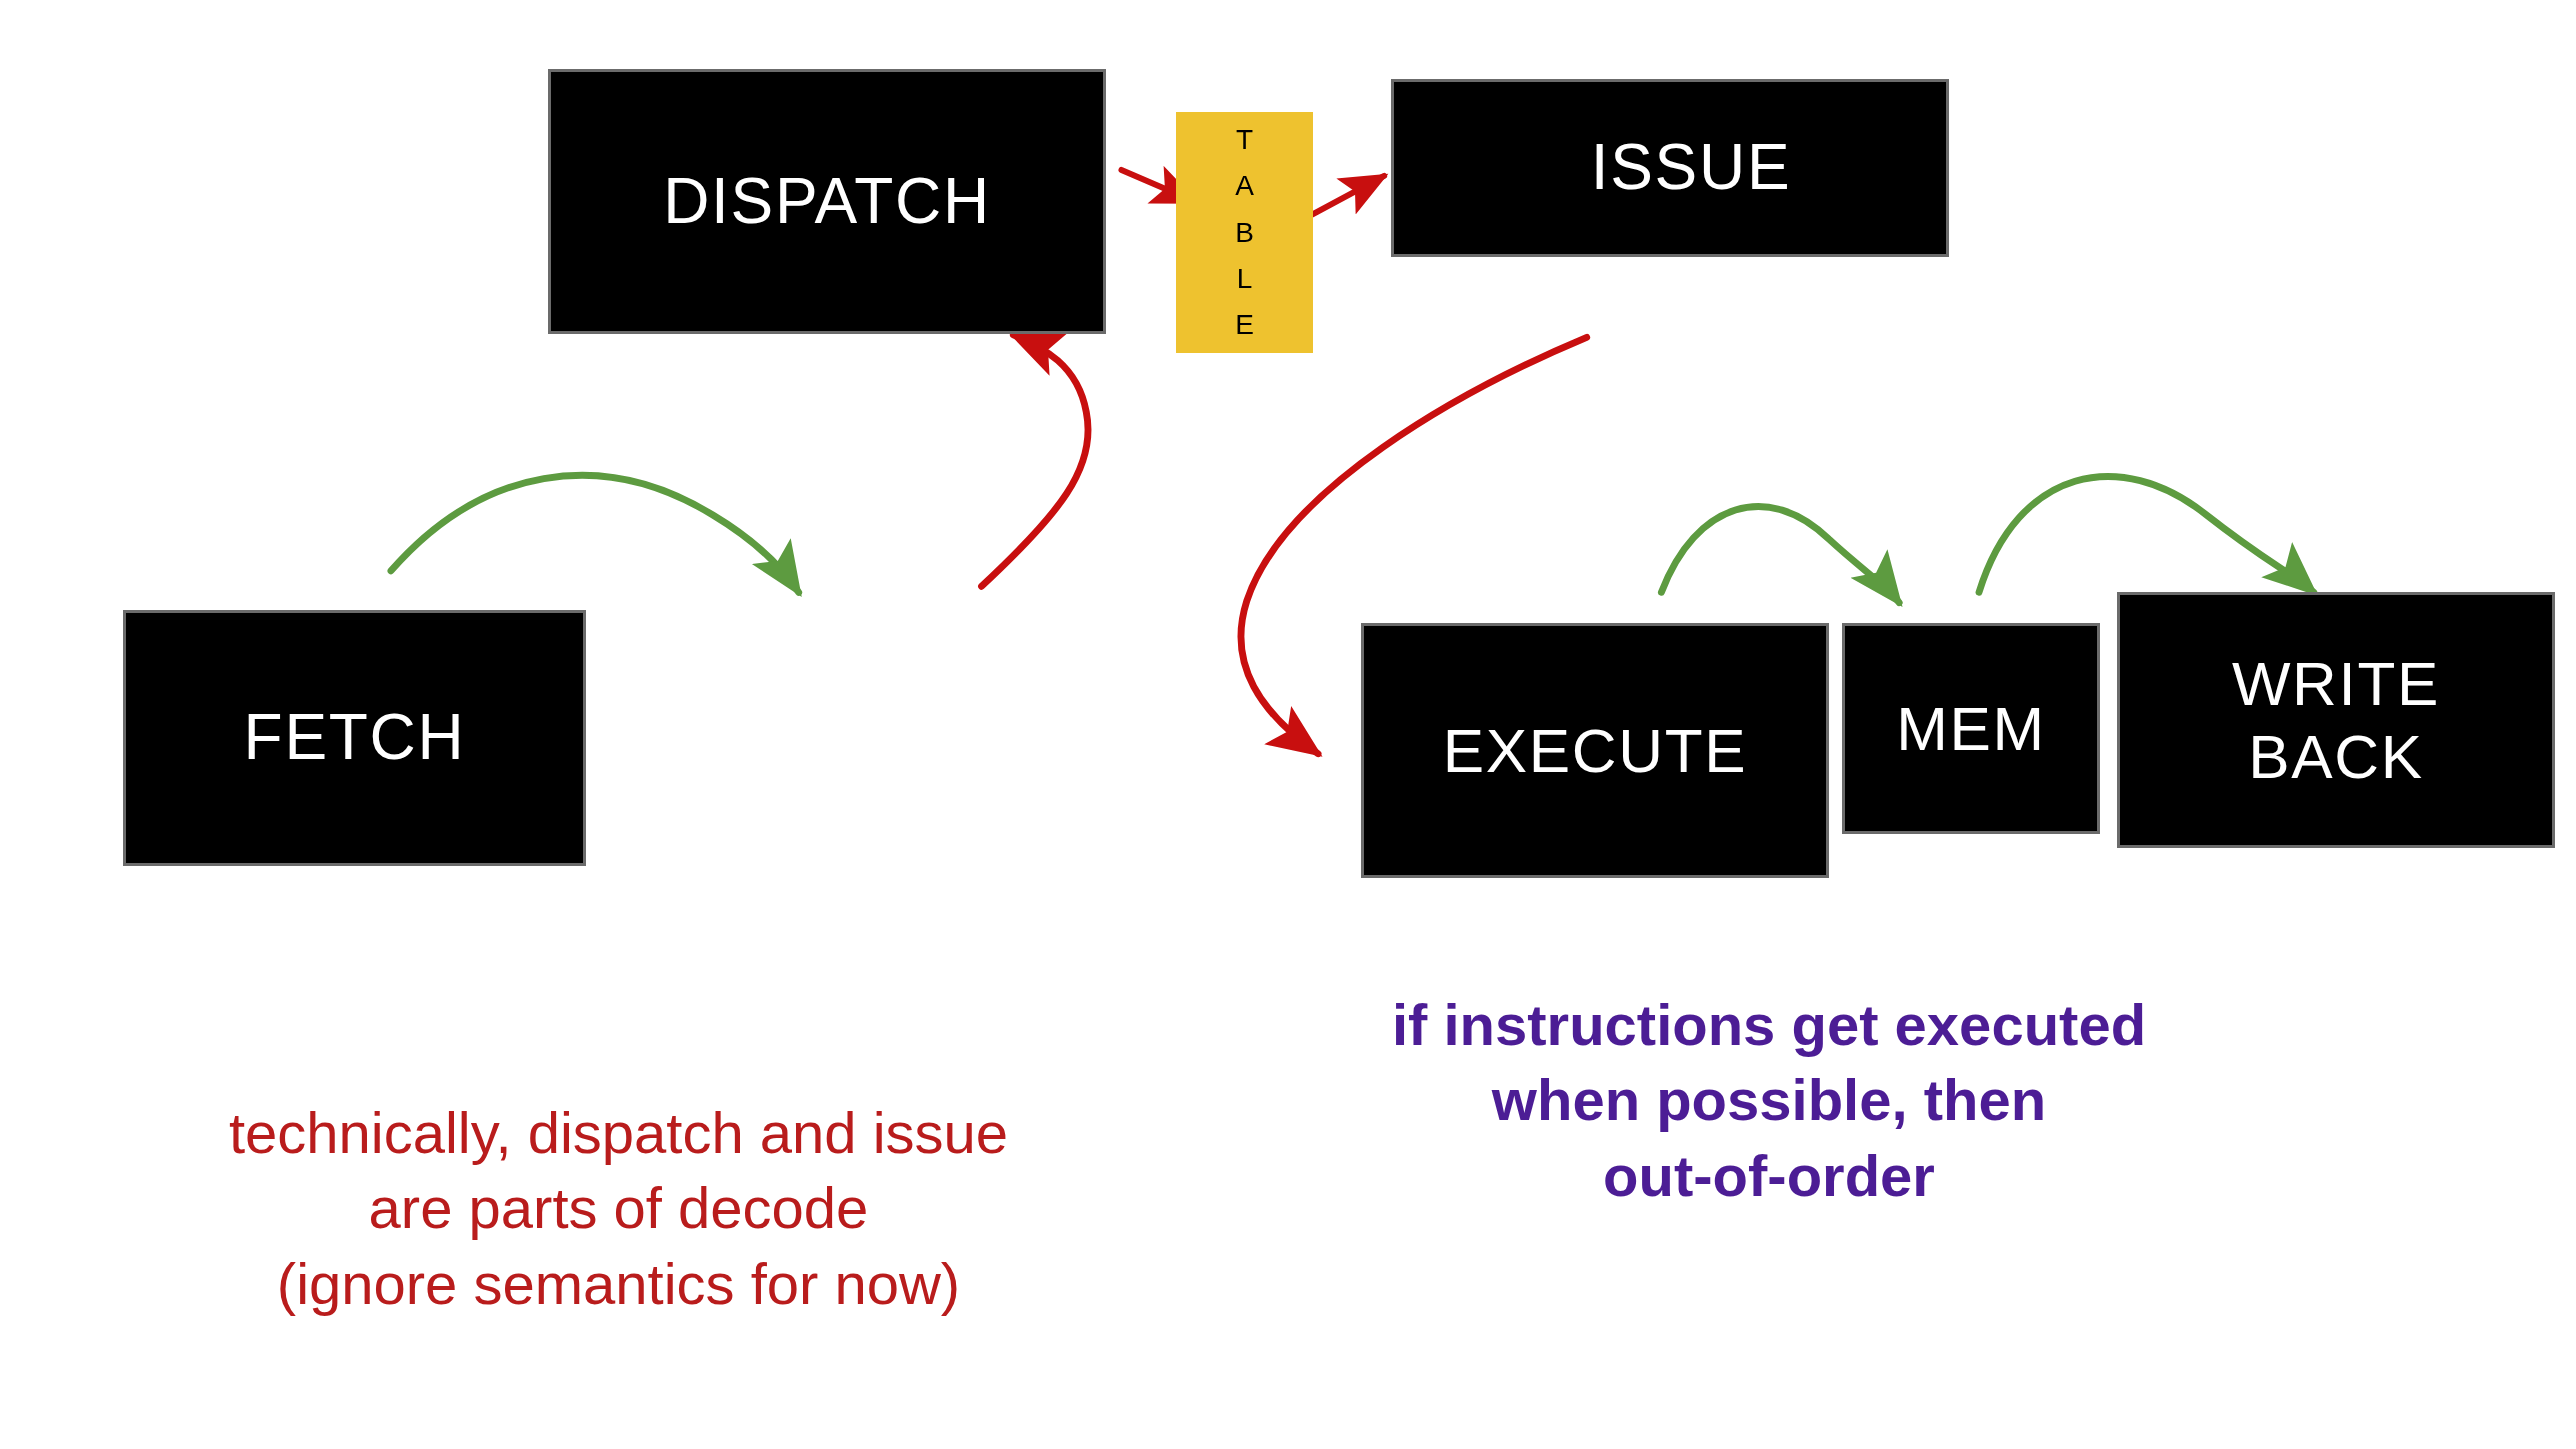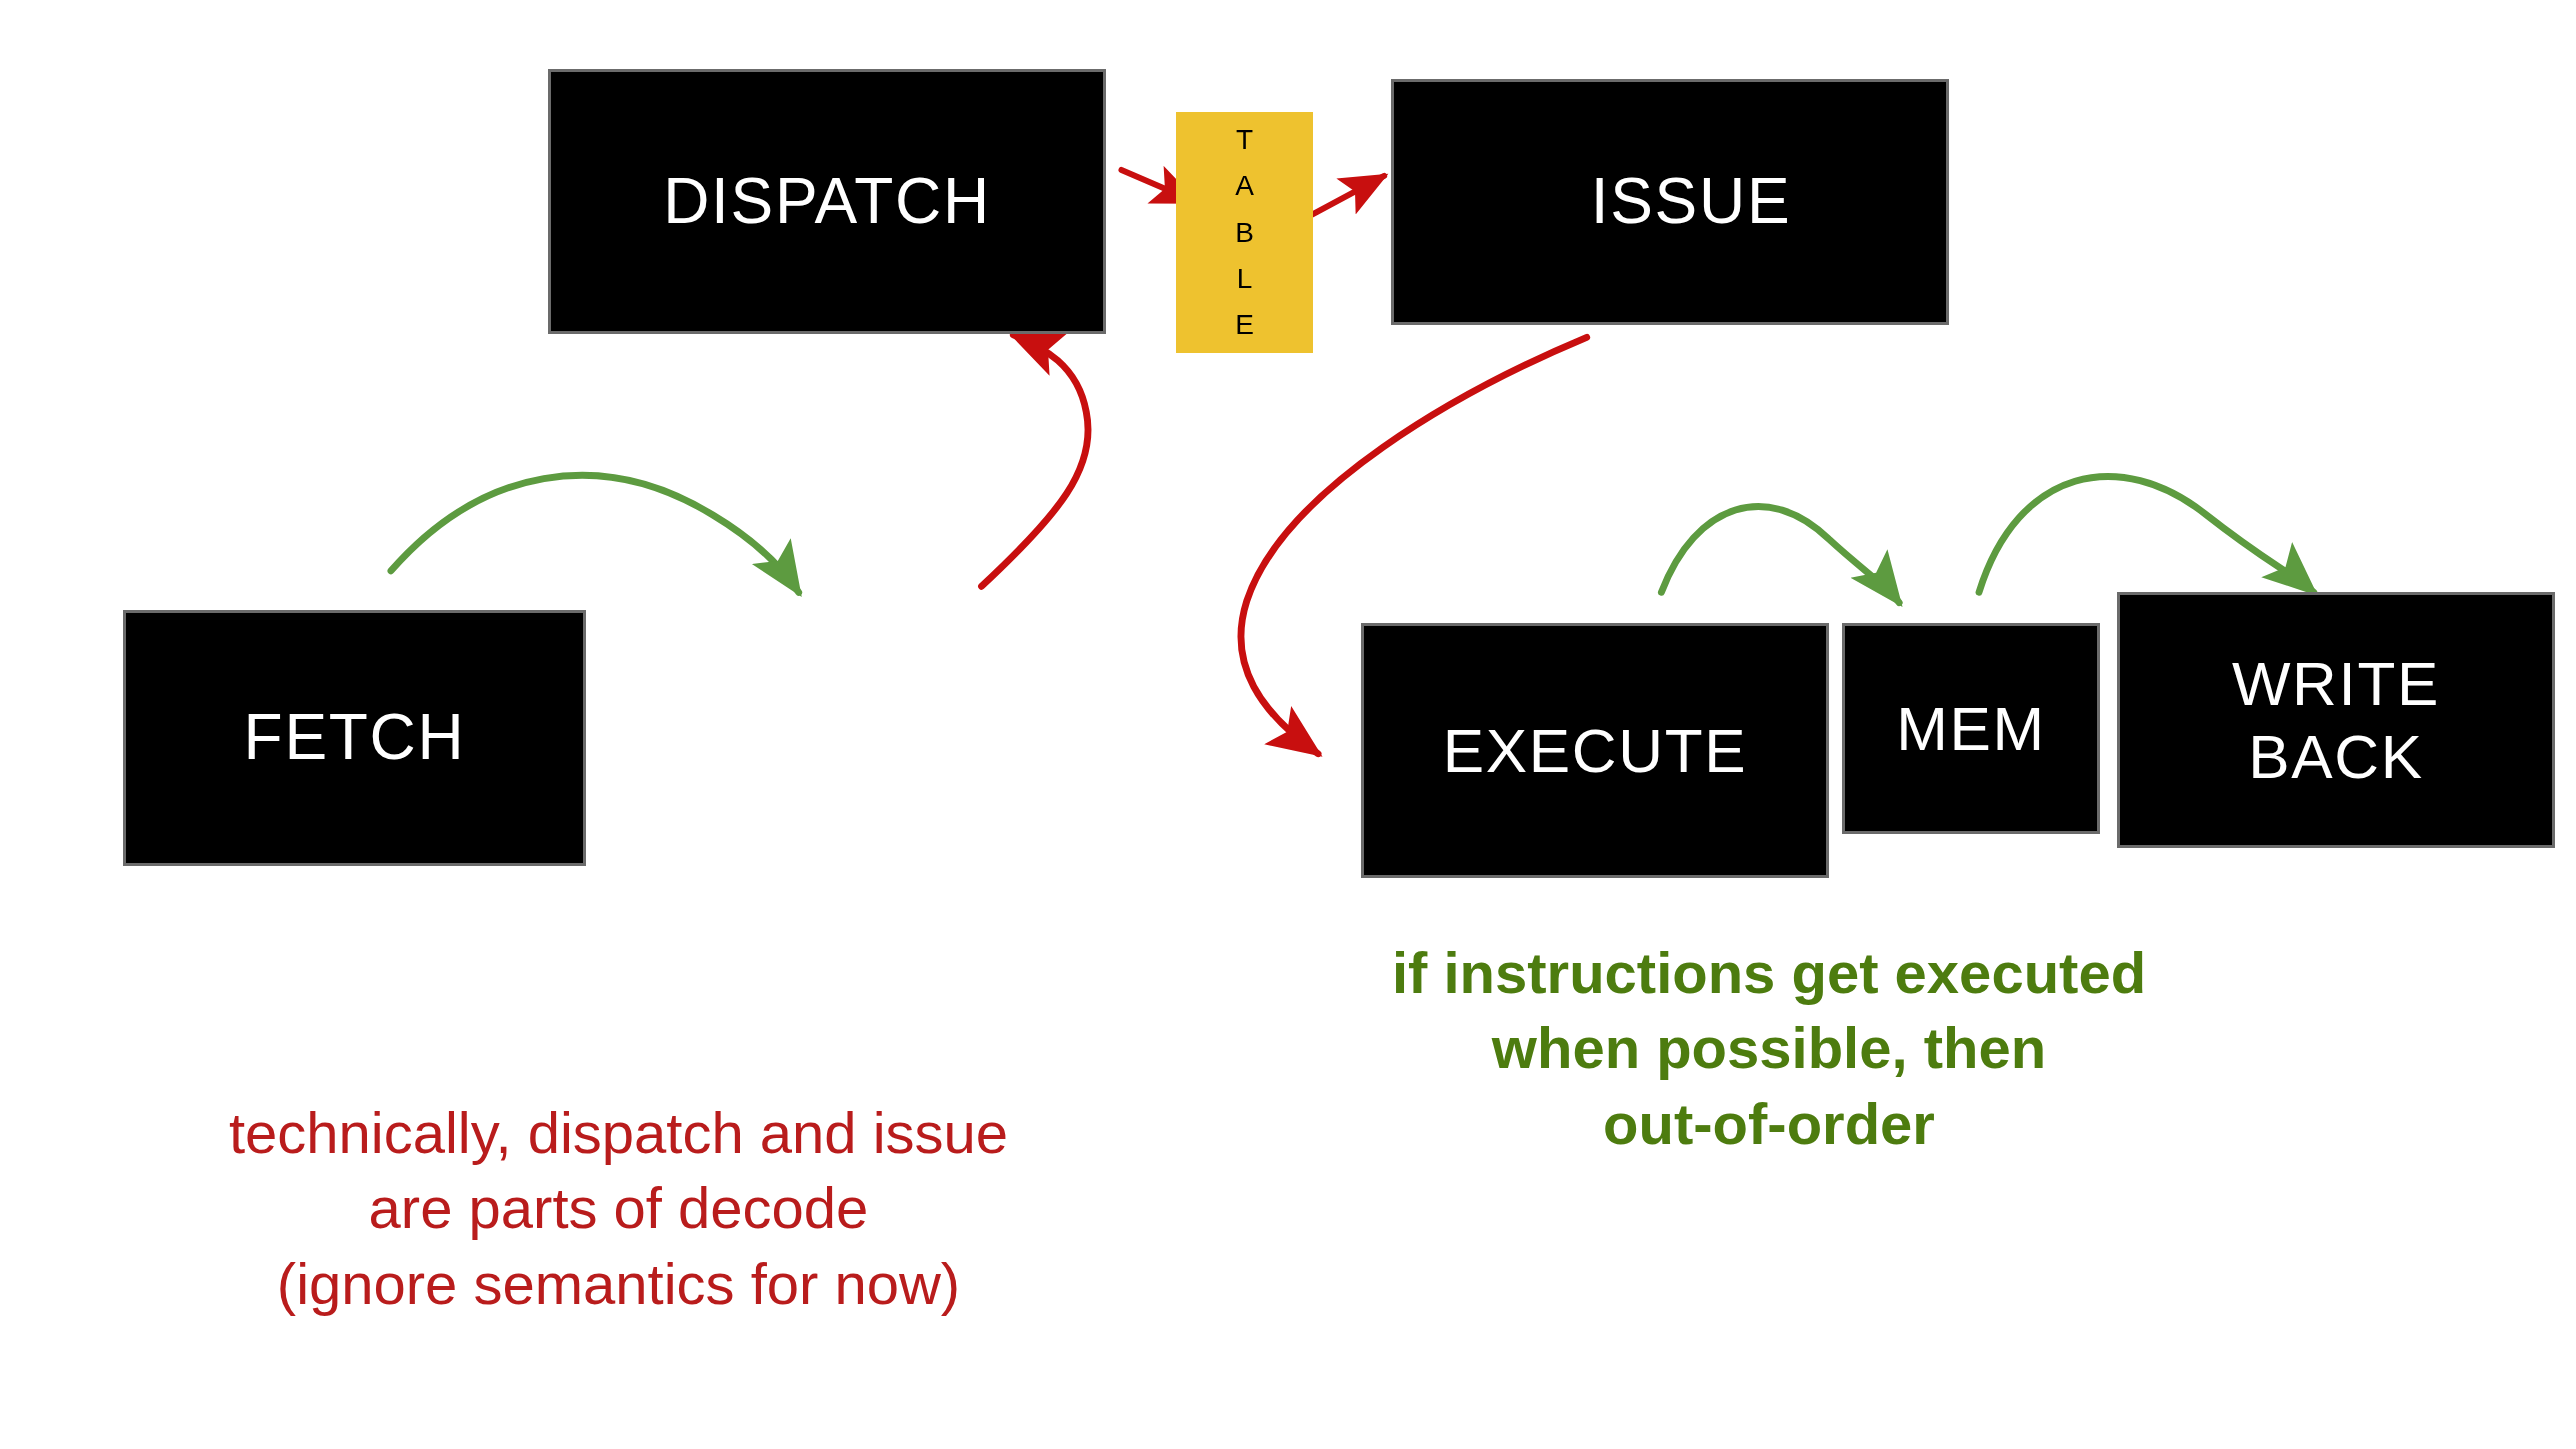--- a/index.html
+++ b/index.html
@@ -30,21 +30,21 @@
   }
   .stage-label {
     color: #ffffff;
     font-family: "Liberation Sans", sans-serif;
     font-weight: 400;
     letter-spacing: 1.7px;
     line-height: 1.06;
     white-space: pre-line;
   }
   #box-dispatch { left: 548px;  top: 69px;   width: 558px; height: 265px; }
-  #box-issue    { left: 1391px; top: 79px;   width: 558px; height: 246px; padding-left: 42px; }
+  #box-issue    { left: 1391px; top: 79px;   width: 558px; height: 178px; padding-left: 42px; }
   #box-fetch    { left: 123px;  top: 610px;  width: 463px; height: 256px; }
   #box-decode   { left: 605px;  top: 610px;  width: 477px; height: 256px; }
   #box-execute  { left: 1361px; top: 623px;  width: 468px; height: 255px; }
   #box-mem      { left: 1842px; top: 623px;  width: 258px; height: 211px; }
   #box-writeback{ left: 2117px; top: 592px;  width: 438px; height: 256px; }
 
   #box-dispatch .stage-label,
   #box-issue    .stage-label  { font-size: 64px; }
   #box-fetch    .stage-label,
   #box-decode   .stage-label  { font-size: 64px; }
@@ -101,23 +101,23 @@
     left: 52px;
     top: 1095px;
     width: 1133px;
     color: #b91c1c;
     font-size: 58px;
     font-weight: 400;
     line-height: 1.30;
   }
   #caption-red {
     left: 1288px;
-    top: 935px;
+    top: 987px;
     width: 962px;
-    color: #4d7c0f;
+    color: #4c1d95;
     font-size: 58px;
     font-weight: 700;
     line-height: 1.30;
   }
 </style>
 </head>
 <body>
 
 <div id="canvas">
 

